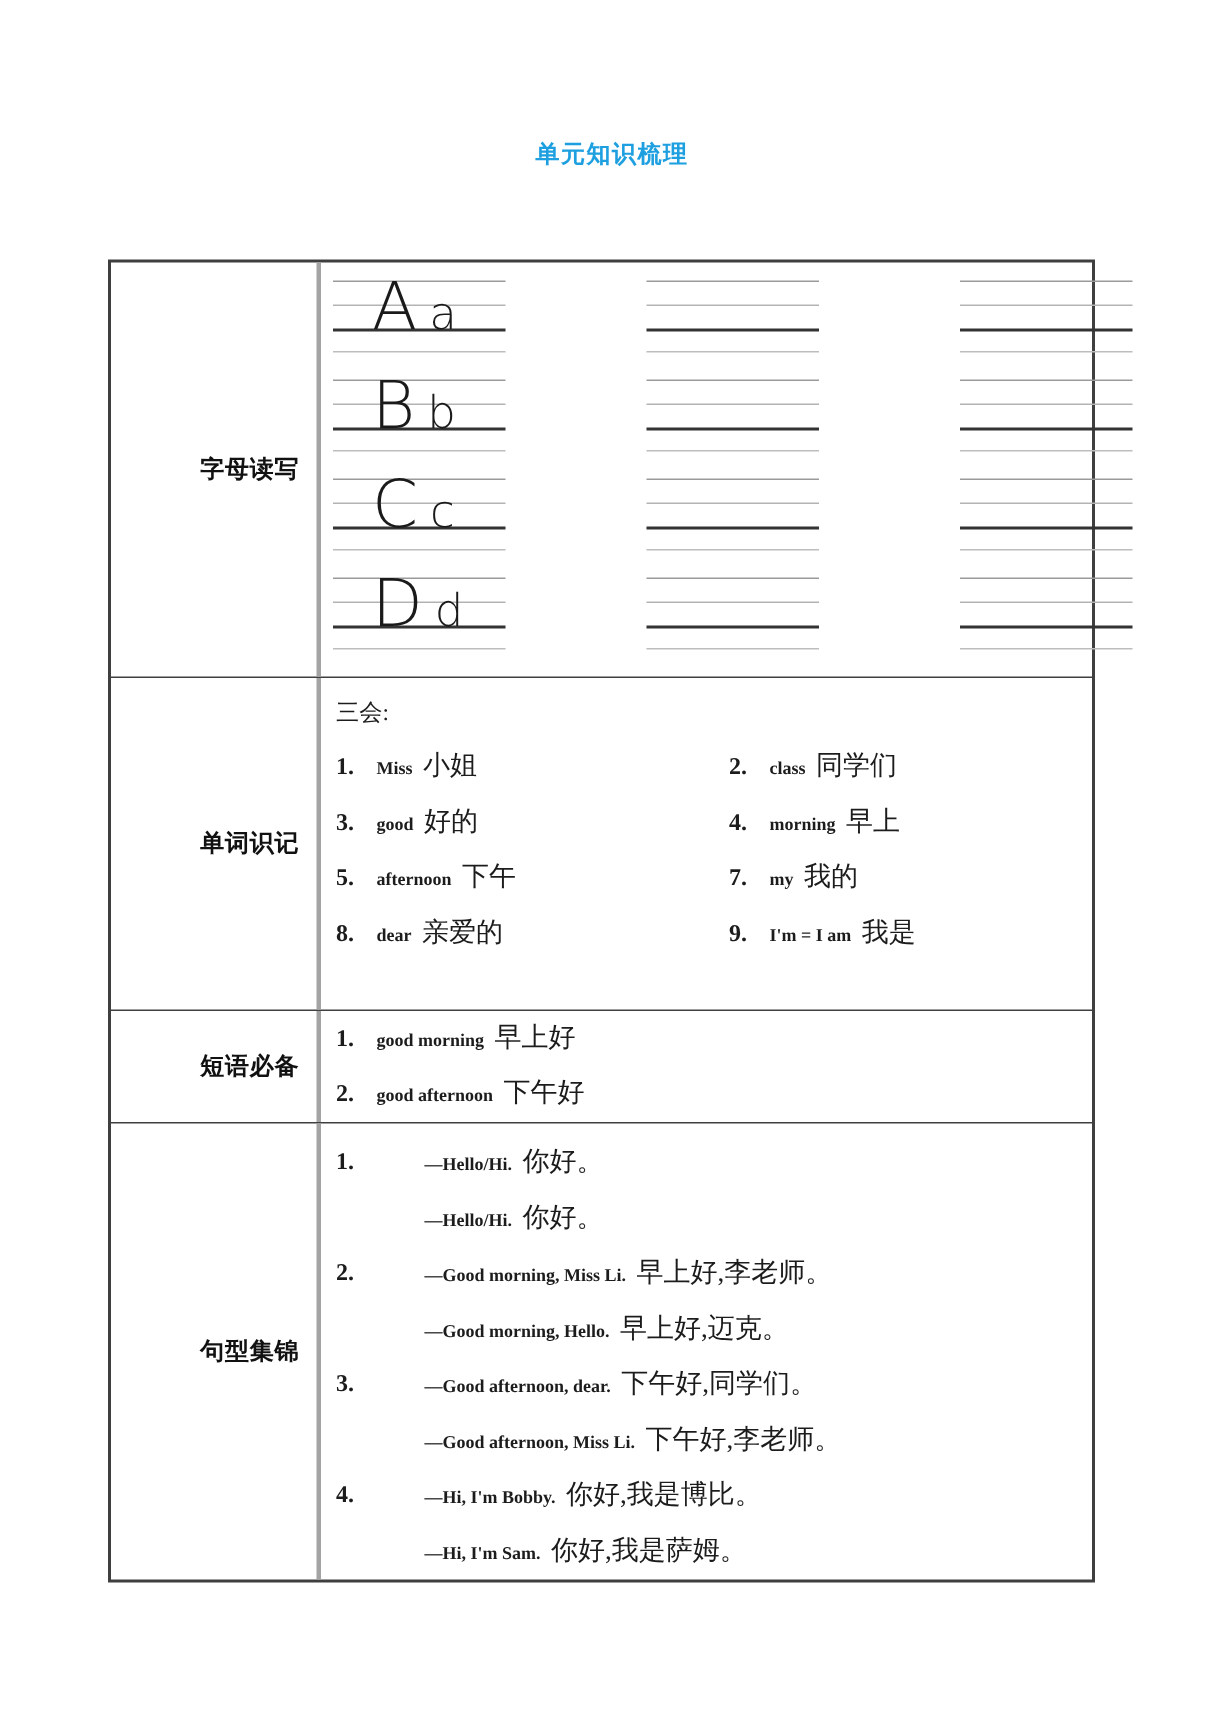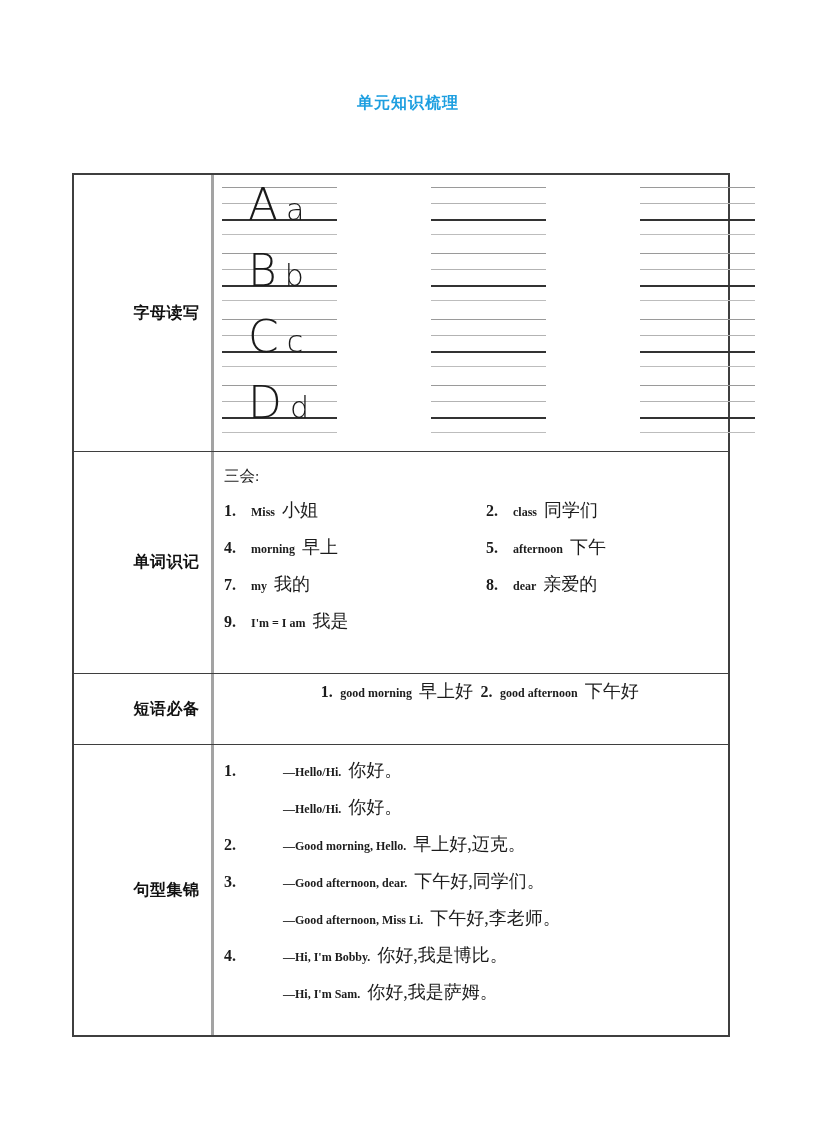--- a/index.html
+++ b/index.html
@@ -68,21 +68,21 @@
 
   
   .row-words .row-content { min-height:221px; padding:6px 0 0 10px; }
   .intro-line { font-size:15.5px; line-height:35px; }
   .word-grid {
     display:grid; grid-template-columns:262px auto;
     line-height:35px;
   }
 
   
-  .row-phrases .row-content { min-height:70px; padding:0 0 0 10px; display:flex; flex-direction:row; justify-content:center;text-align:center; }
+  .row-phrases .row-content { min-height:70px; padding:0 0 0 10px; display:flex; flex-direction:column; justify-content:center; }
   .phrase-item { line-height:35px; }
 
   
   .row-sentences .row-content { min-height:290px; padding:8px 0 0 10px; }
   .sentence-item { display:flex; align-items:flex-start; }
   .sentence-item .num { flex:0 0 27px; width:27px; line-height:35px; }
   .sentence-lines { flex:1 1 auto; }
   .sentence-line { line-height:35px; }
   .sentence-line .en { margin-right:0;margin-left:32px; }
 </style>
@@ -199,20 +199,21 @@
     </div>
   </div>
 
   <div class="krow row-words">
     <div class="row-header">单词识记</div>
     <div class="row-content">
       <div class="intro-line">三会:</div>
       <div class="word-grid">
         <div class="word-item"><b class="num">1.</b><b class="en">Miss</b><span class="zh">小姐</span></div>
         <div class="word-item"><b class="num">2.</b><b class="en">class</b><span class="zh">同学们</span></div>
+        <div class="word-item"><b class="num">3.</b><b class="en">good</b><span class="zh">好的</span></div>
         <div class="word-item"><b class="num">4.</b><b class="en">morning</b><span class="zh">早上</span></div>
         <div class="word-item"><b class="num">5.</b><b class="en">afternoon</b><span class="zh">下午</span></div>
         <div class="word-item"><b class="num">7.</b><b class="en">my</b><span class="zh">我的</span></div>
         <div class="word-item"><b class="num">8.</b><b class="en">dear</b><span class="zh">亲爱的</span></div>
         <div class="word-item"><b class="num">9.</b><b class="en">I'm = I am</b><span class="zh">我是</span></div>
       </div>
     </div>
   </div>
 
   <div class="krow row-phrases">
@@ -231,20 +232,21 @@
         <b class="num">1.</b>
         <div class="sentence-lines">
           <div class="sentence-line"><b class="en">—Hello/Hi.</b><span class="zh">你好。</span></div>
           <div class="sentence-line"><b class="en">—Hello/Hi.</b><span class="zh">你好。</span></div>
         </div>
       </div>
 
       <div class="sentence-item">
         <b class="num">2.</b>
         <div class="sentence-lines">
+          <div class="sentence-line"><b class="en">—Good morning, Miss Li.</b><span class="zh">早上好,李老师。</span></div>
           <div class="sentence-line"><b class="en">—Good morning, Hello.</b><span class="zh">早上好,迈克。</span></div>
         </div>
       </div>
 
       <div class="sentence-item">
         <b class="num">3.</b>
         <div class="sentence-lines">
           <div class="sentence-line"><b class="en">—Good afternoon, dear.</b><span class="zh">下午好,同学们。</span></div>
           <div class="sentence-line"><b class="en">—Good afternoon, Miss Li.</b><span class="zh">下午好,李老师。</span></div>
         </div>

